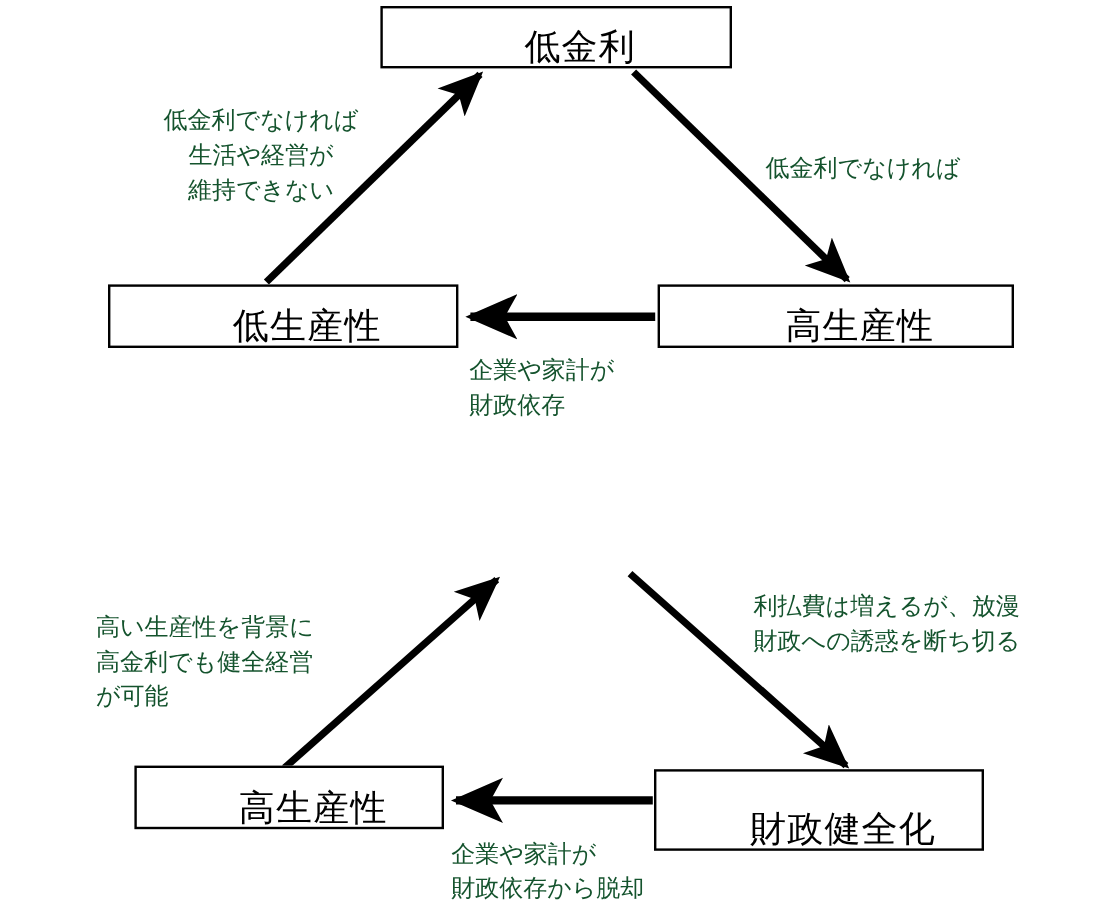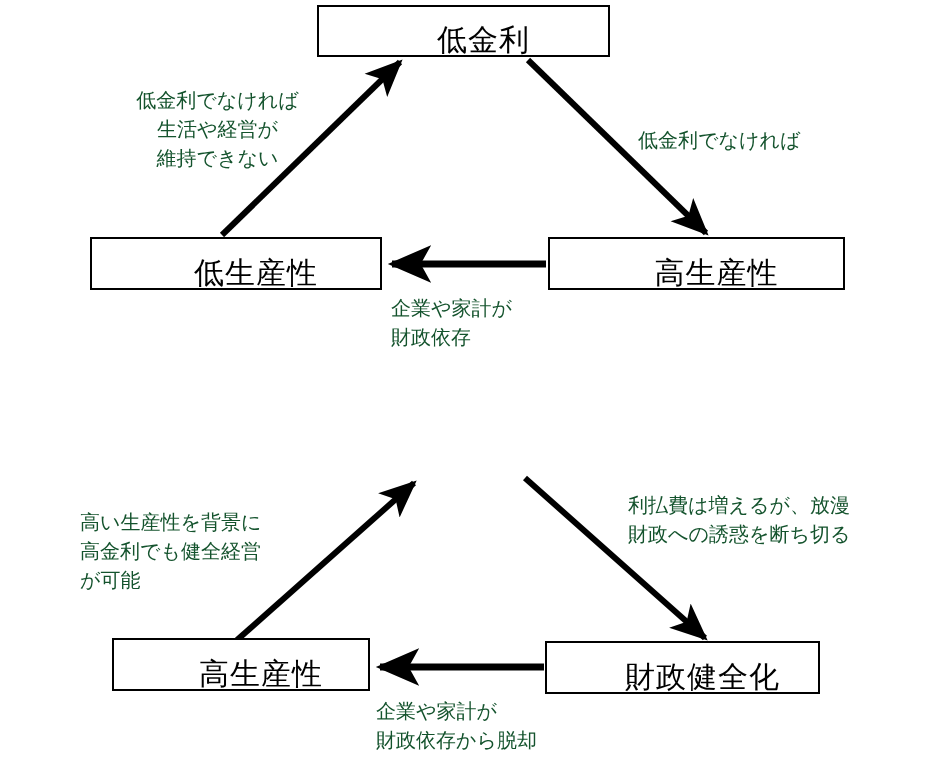--- a/index.html
+++ b/index.html
@@ -98,21 +98,21 @@
   <div class="edge-label left" style="left:638px; top:126px; width:230px;">低金利でなければ</div>
 
   <div class="edge-label left" style="left:391px; top:294px; width:230px;">企業や家計が
 財政依存</div>
 
 
   <div class="node-box" style="left:112px; top:638px; width:258px; height:53px;">
     <span class="node-label">高生産性</span>
   </div>
 
-  <div class="node-box" style="left:545px; top:641px; width:275px; height:53px;">
+  <div class="node-box" style="left:545px; top:641px; width:275px; height:68px;">
     <span class="node-label">財政健全化</span>
   </div>
 
   <div class="edge-label left" style="left:80px; top:508px; width:250px;">高い生産性を背景に
 高金利でも健全経営
 が可能</div>
 
   <div class="edge-label left" style="left:628px; top:491px; width:290px;">利払費は増えるが、放漫
 財政への誘惑を断ち切る</div>
 

